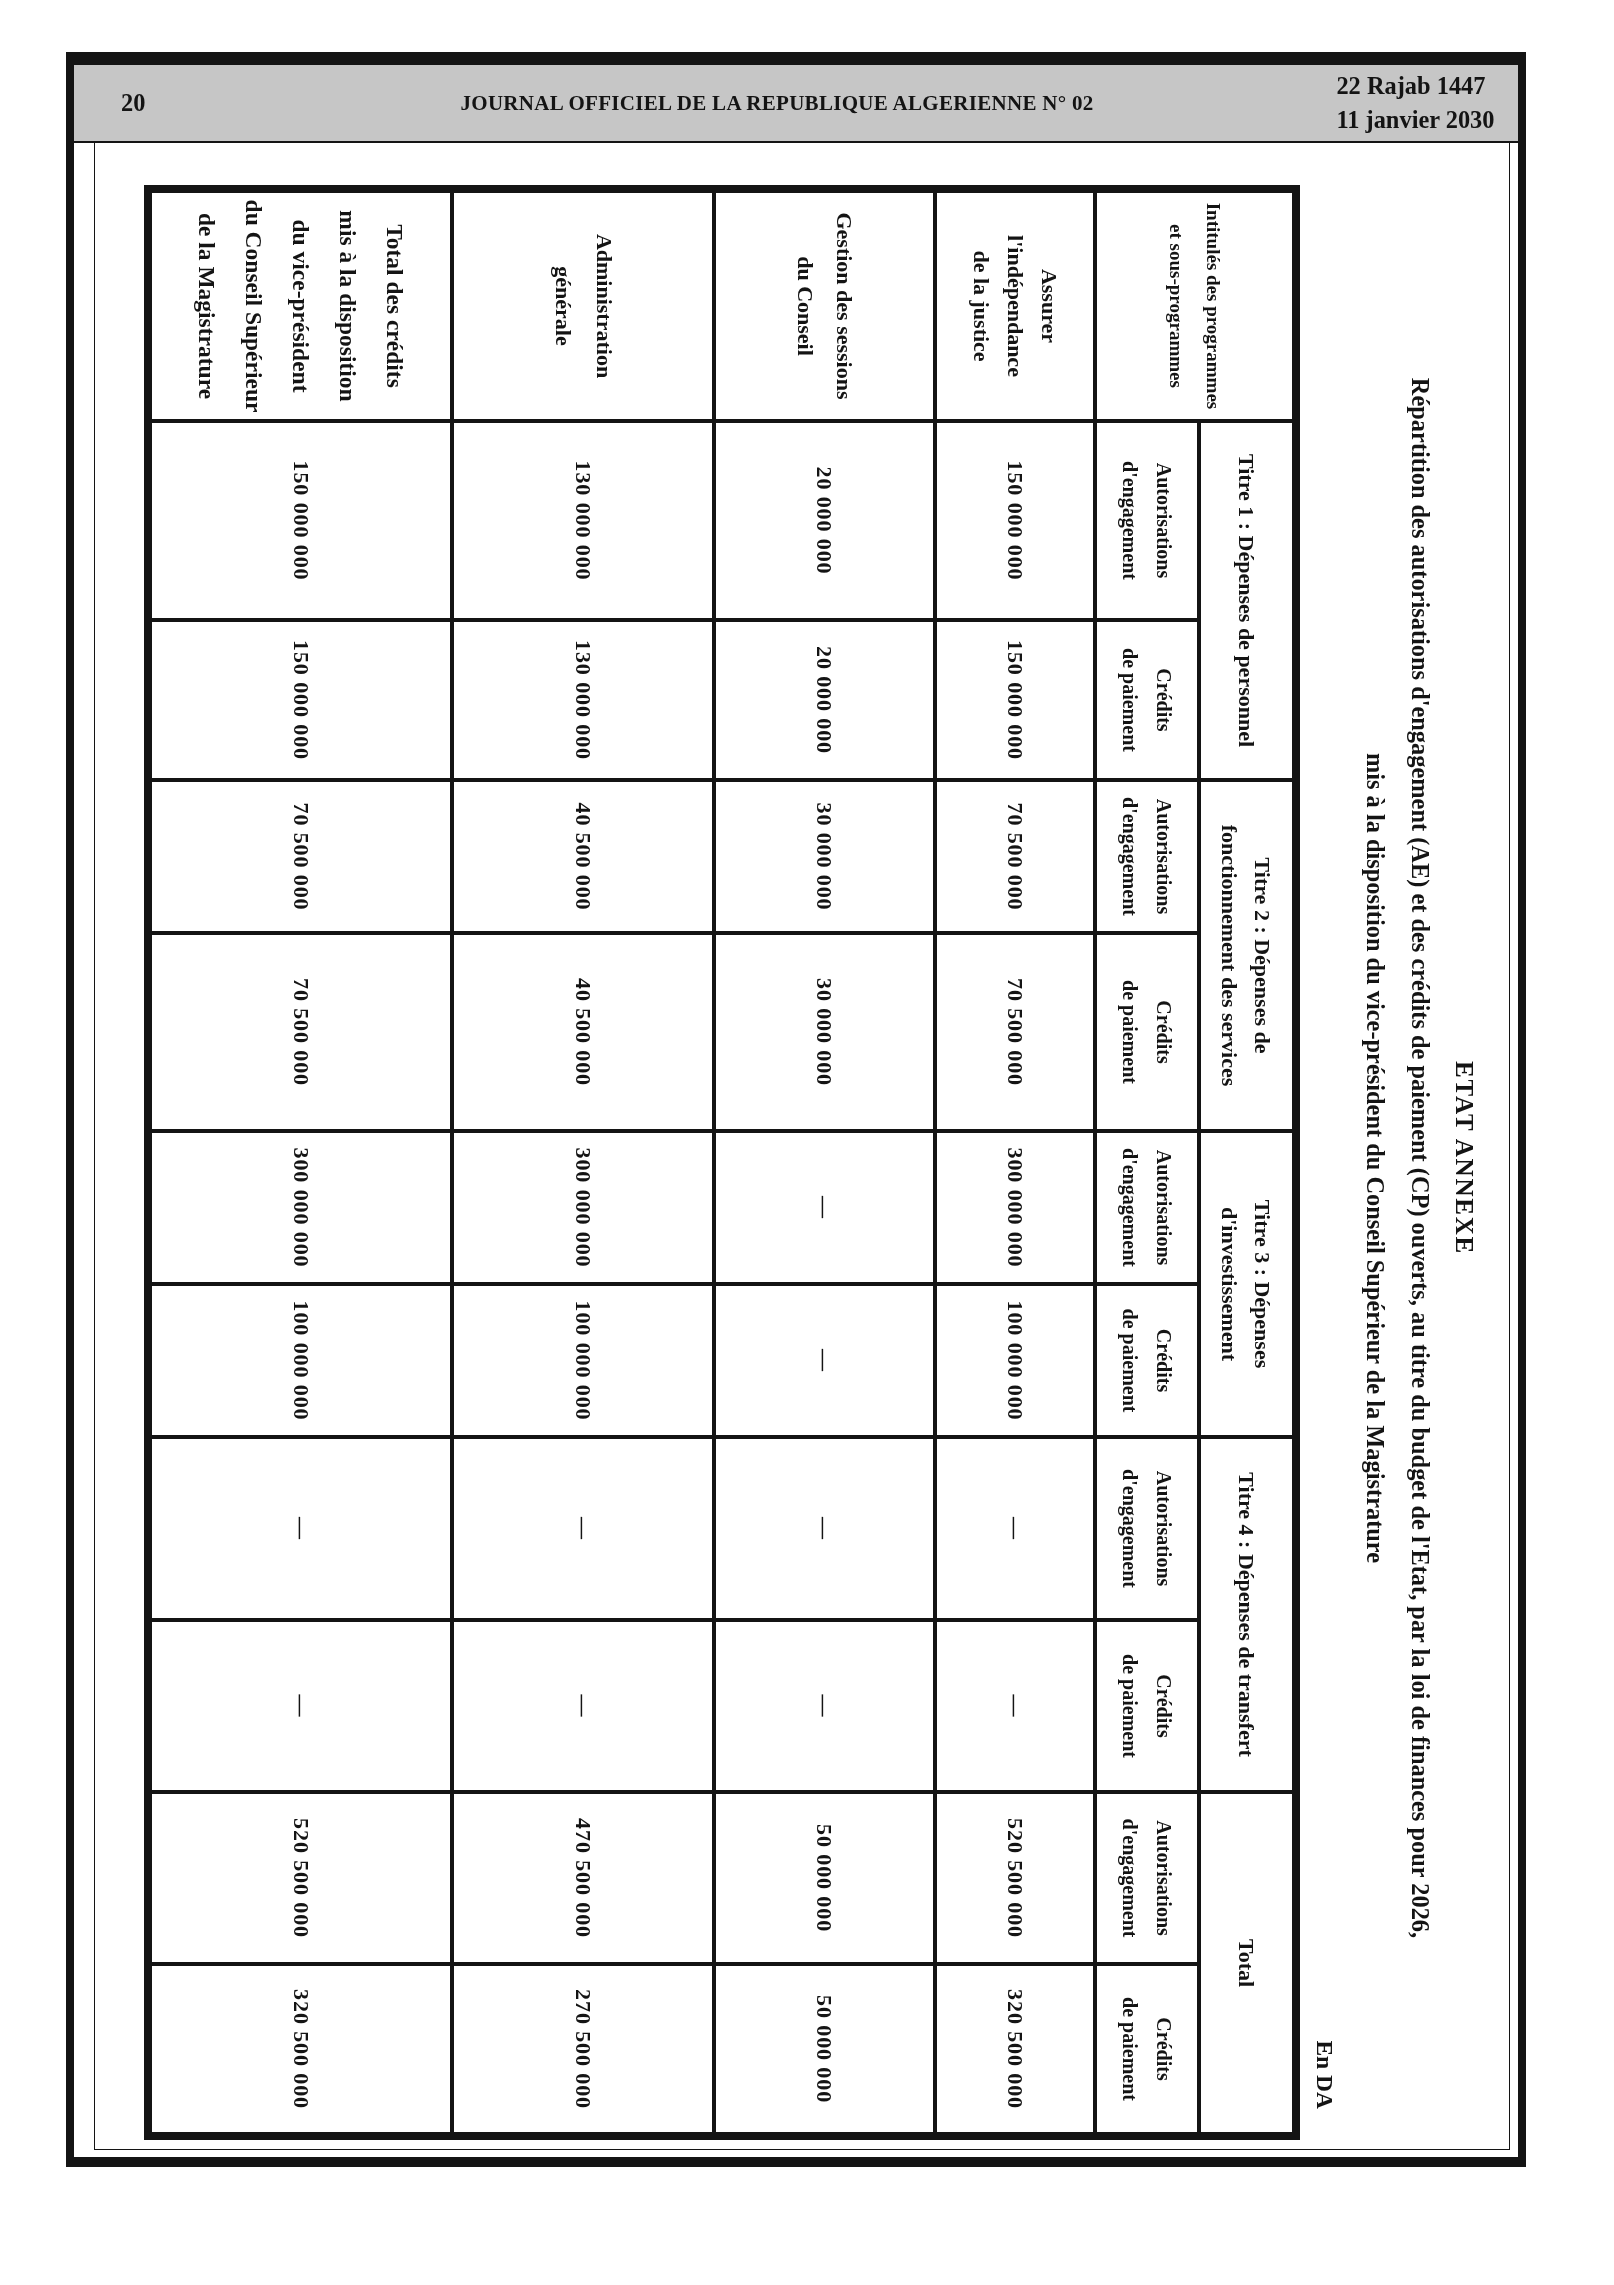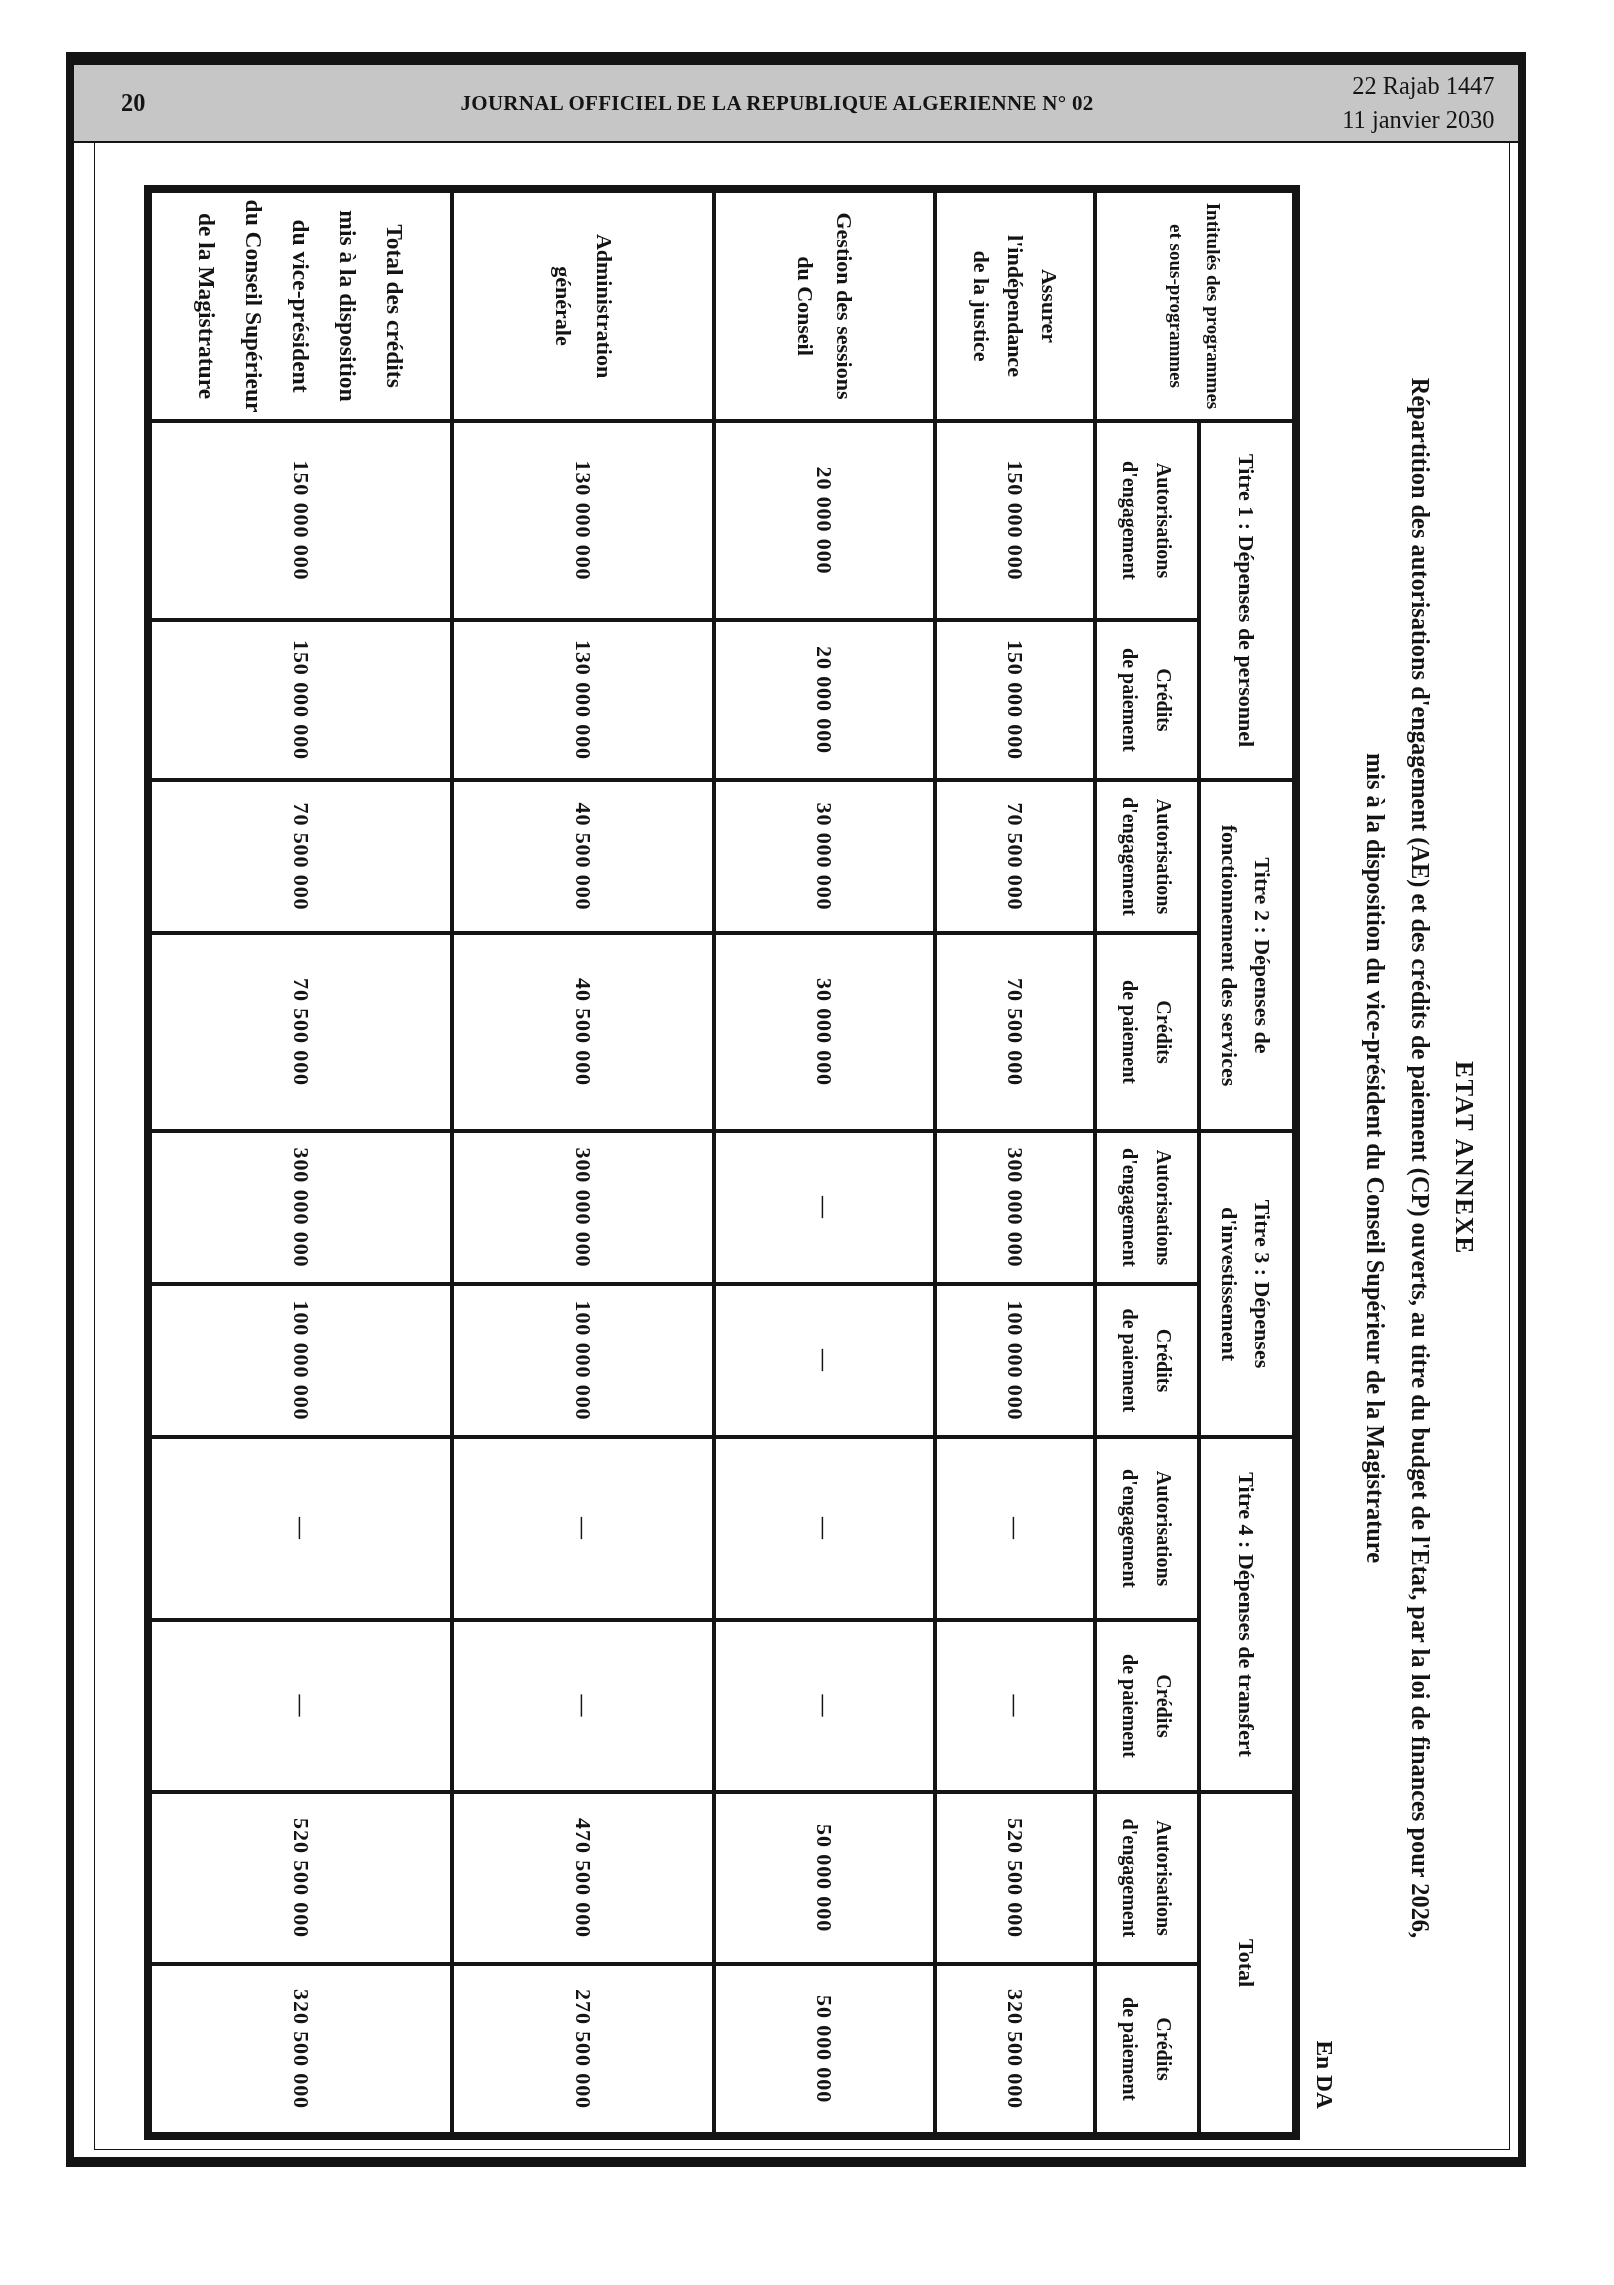--- a/index.html
+++ b/index.html
@@ -31,21 +31,21 @@
   .page-number {
     position: absolute; left: 47px; top: 50%; transform: translateY(-50%);
     font-size: 24.4px; font-weight: bold;
   }
   .journal-title {
     position: absolute; left: 50%; top: 50%; transform: translate(-53%,-50%);
     font-size: 21px; font-weight: bold; white-space: nowrap; letter-spacing: 0.3px;
   }
   .issue-dates {
     position: absolute; right: 23.5px; top: 50%; transform: translateY(-50%);
-    text-align: right; font-size: 24.4px; font-weight: normal; line-height: 34px; white-space: nowrap;
+    font-size: 24.4px; font-weight: bold; line-height: 34px; white-space: nowrap;
   }
   
   .inner-frame {
     position: absolute; left: 94px; top: 143px;
     width: 1416px; height: 2007px;
     border-left: 1.8px solid #141414;
     border-right: 1.8px solid #141414;
     border-bottom: 1.8px solid #141414;
     box-sizing: border-box;
   }

